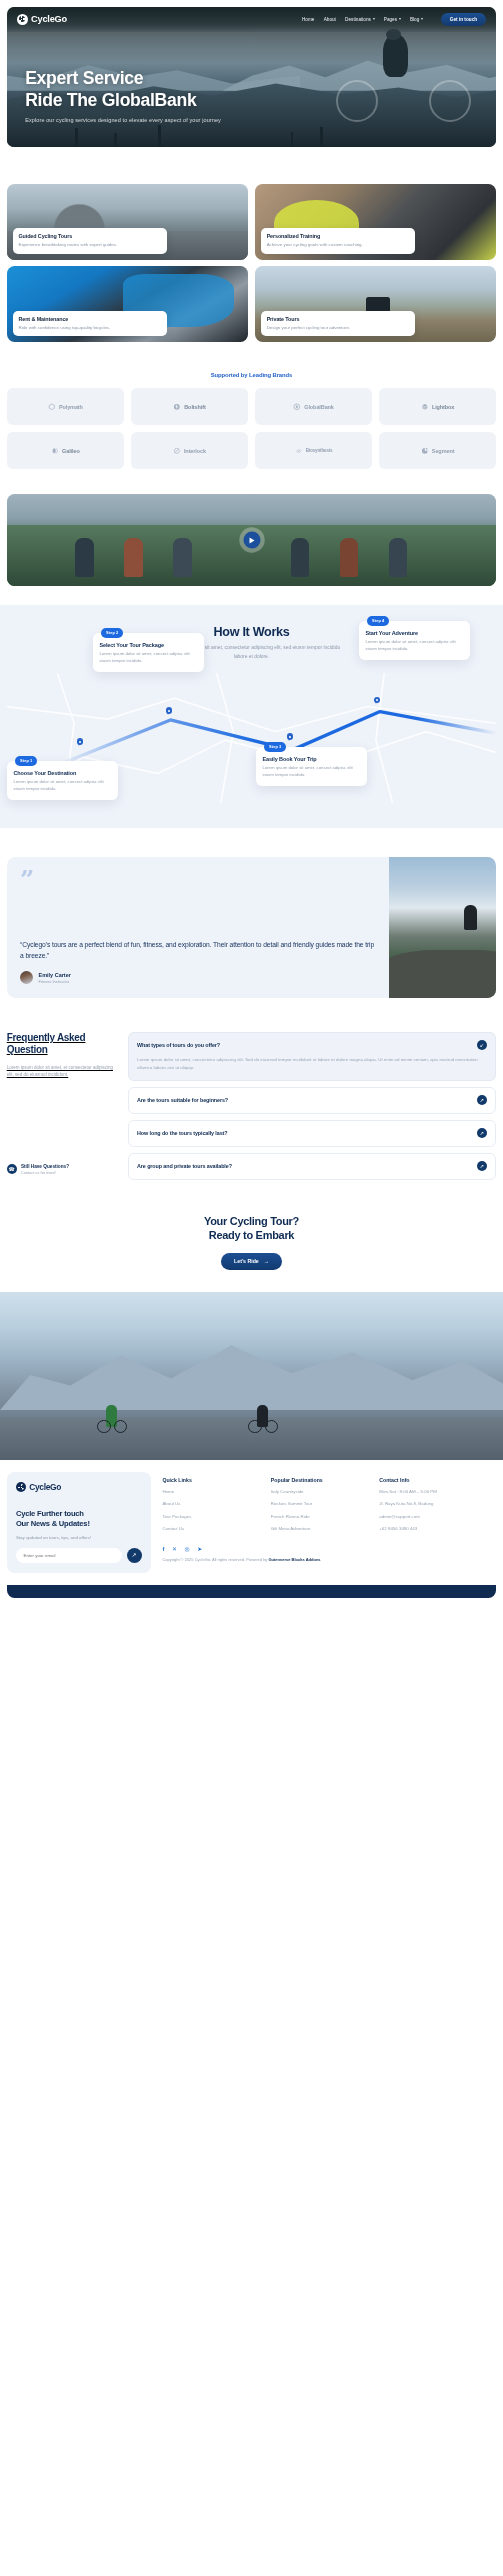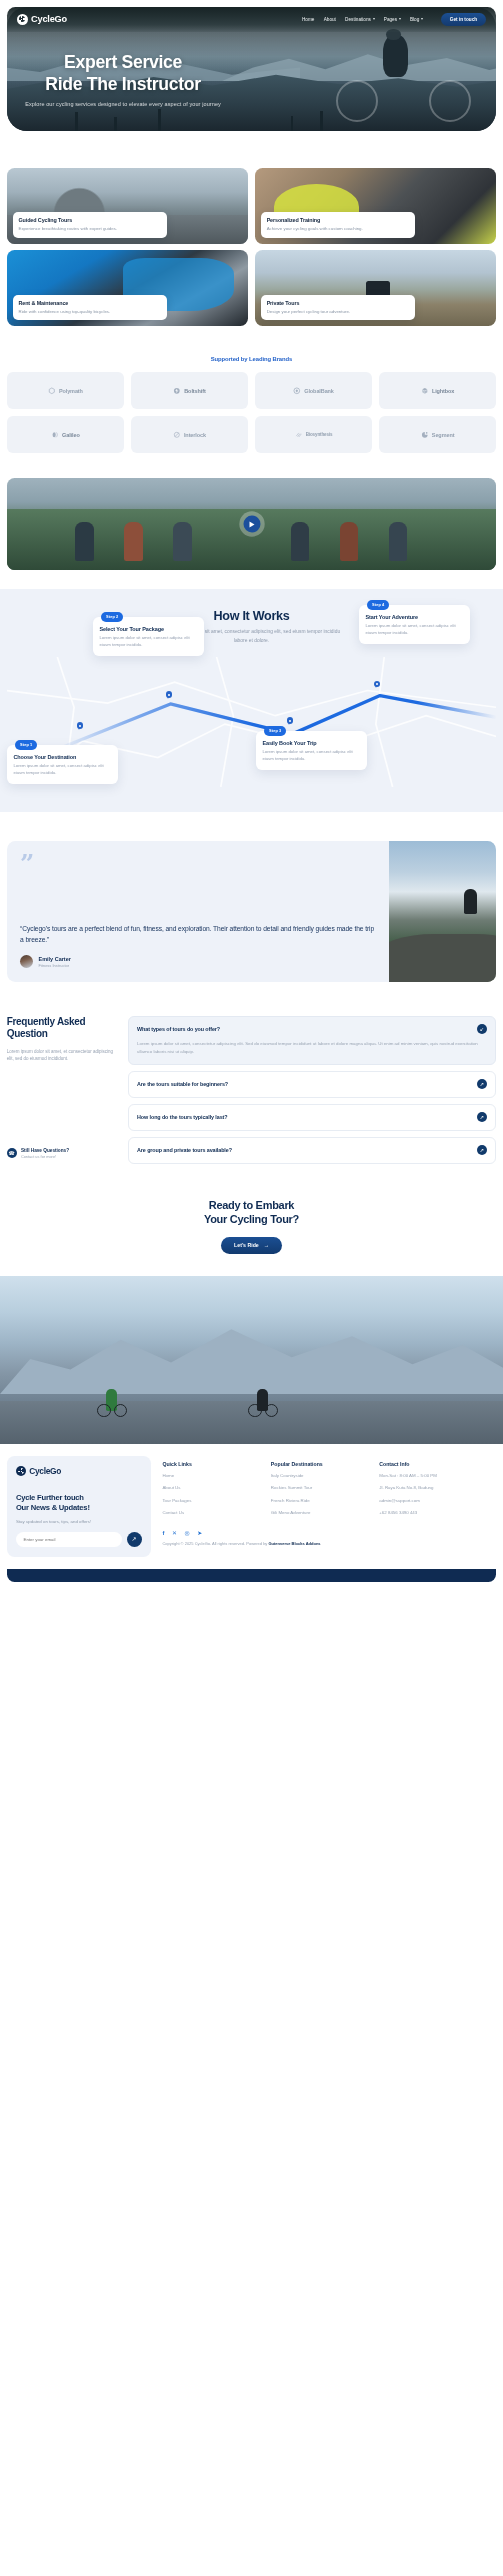--- a/index.html
+++ b/index.html
@@ -8,27 +8,26 @@
     background: #ffffff;
     font-family: "Liberation Sans", sans-serif;
     -webkit-font-smoothing: antialiased;
   }
   body { width: 503px; height: 2576px; position: relative; overflow: hidden; }
 
   
   .hero {
     position: relative;
     margin: 6.7px 6.7px 0 6.7px;
-    height: 124px;
-    border-radius: 20px;
+    height: 140px;
+    border-radius: 7px;
     overflow: hidden;
     background:
       linear-gradient(180deg, rgba(20,30,33,.92) 0%, rgba(32,44,48,.55) 22%, rgba(44,60,68,.18) 40%, rgba(30,45,58,.30) 72%, rgba(16,26,36,.72) 100%),
       linear-gradient(180deg,#9fb3c0 0%, #b9c7cf 16%, #8da3ae 33%, #6d8794 48%, #49606e 62%, #33454f 78%, #22303a 100%);
-    text-align: center;
   }
   .hero-mtn1{position:absolute;left:-10%;top:34%;width:70%;height:26%;background:#7d94a1;clip-path:polygon(0% 100%,12% 55%,24% 72%,38% 30%,52% 62%,64% 44%,80% 80%,100% 58%,100% 100%);opacity:.85;}
   .hero-mtn2{position:absolute;right:-6%;top:30%;width:62%;height:30%;background:#8ba1ad;clip-path:polygon(0% 100%,10% 64%,22% 40%,34% 68%,48% 28%,60% 58%,74% 38%,88% 70%,100% 50%,100% 100%);opacity:.8;}
   .hero-ridge{position:absolute;left:0;top:52%;width:100%;height:48%;background:linear-gradient(180deg,#3f5763 0%, #2c3e48 55%, #1b272f 100%);clip-path:polygon(0% 30%,8% 18%,18% 28%,30% 10%,42% 24%,55% 6%,68% 22%,80% 12%,92% 26%,100% 16%,100% 100%,0% 100%);}
   .hero-tree{position:absolute;bottom:0;width:2.5px;background:#16242b;}
   .hero-bike{position:absolute;right:22px;top:23.5px;width:143px;height:92px;}
   .hero-wheel{position:absolute;border:2.5px solid rgba(255,255,255,.28);border-radius:50%;}
   .hero-rider{position:absolute;background:#1d2b33;border-radius:40% 40% 30% 30%;}
   .hero-text { position:absolute; left:18.5px; bottom:23.5px; z-index:4; }
   .hero-title {
@@ -148,21 +147,21 @@
   .author-r { font-size:4px; color:#97a2b2; margin-top:1.3px;}
   .testi-right {
     width:107px; position:relative; overflow:hidden;
     background: linear-gradient(180deg,#9dbcd6 0%,#bcd0e0 22%,#dfe8ee 36%,#6e7c74 56%,#3f5a44 74%,#7b8a74 100%);
   }
   .testi-rock{position:absolute;left:-10%;bottom:0;width:130%;height:34%;background:#4a4f4a;border-radius:40% 30% 0 0;}
   .testi-ridr{position:absolute;right:18%;top:34%;width:13.4px;height:25px;background:#1e2428;border-radius:5.9px 5.9px 1.7px 1.7px;}
 
   
   .faq { margin:34px 6.7px 0 6.7px; display:flex; gap:10px; }
-  .faq-left { width:111px; flex:0 0 auto; position:relative; }
+  .faq-left { width:111px; flex:0 0 auto; position:relative;text-decoration:underline; }
   .faq-h { font-size:10px; font-weight:800; color:#0f2b52; line-height:1.22; letter-spacing:-0.3px;}
   .faq-p { margin-top:7.6px; font-size:4.5px; color:#97a2b2; line-height:1.7;}
   .faq-contact { position:absolute; left:0; bottom:5px; display:flex; align-items:center; gap:4.2px;}
   .phone-circ{width:10px;height:10px;border-radius:50%;background:#113a6b;display:flex;align-items:center;justify-content:center;color:#fff;font-size:5px;}
   .faq-ct { font-size:4.7px; font-weight:700; color:#0f2b52;}
   .faq-cs { font-size:3.9px; color:#9aa5b4; margin-top:1.3px;}
   .faq-right { flex:1; display:flex; flex-direction:column; gap:5.9px; }
   .acc { background:#fff; border:0.8px solid #e7ecf3; border-radius:5.9px; padding:7.6px 8.4px; cursor:pointer;}
   .acc.open { background:#eff3f9; border-color:#e3e9f2;}
   .acc-head { display:flex; align-items:center; gap:6.7px; }
@@ -231,21 +230,21 @@
   <div class="hero-tree" style="left:64%;height:20px;"></div>
   <div class="hero-bike">
     <div class="hero-wheel" style="left:5px;bottom:0;width:42px;height:42px;"></div>
     <div class="hero-wheel" style="right:3.4px;bottom:0;width:42px;height:42px;"></div>
     <div class="hero-rider" style="left:52px;top:5px;width:25px;height:42px;"></div>
     <div class="hero-rider" style="left:55px;top:-1.7px;width:15px;height:11.7px;border-radius:50%;background:#2a3940;"></div>
   </div>
 
   <div class="hero-text">
     <div class="hero-title">Expert Service</div>
-    <div class="hero-title">Ride The Instructor</div>
+    <div class="hero-title">Ride The GlobalBank</div>
     <div class="hero-sub">Explore our cycling services designed to elevate every aspect of your journey</div>
   </div>
 </section>
 
 <nav class="navbar">
   <div class="brand">
     <span class="brand-mark"></span>
     <span class="brand-name">CycleGo</span>
   </div>
   <div class="nav-links">
@@ -493,22 +492,22 @@
     <div class="acc">
       <div class="acc-head">
         <div class="acc-q">Are group and private tours available?</div>
         <div class="acc-btn">↗</div>
       </div>
     </div>
   </div>
 </section>
 
 <section class="cta">
+  <div class="cta-h">Your Cycling Tour?</div>
   <div class="cta-h">Ready to Embark</div>
-  <div class="cta-h">Your Cycling Tour?</div>
   <div class="cta-btn">
     <span>Let’s Ride</span>
     <span>→</span>
   </div>
 </section>
 
 <section class="bottom-photo">
   <div class="bp-mtn"></div>
   <div class="bp-road"></div>
   <div class="bp-rider" style="left:21%;">

